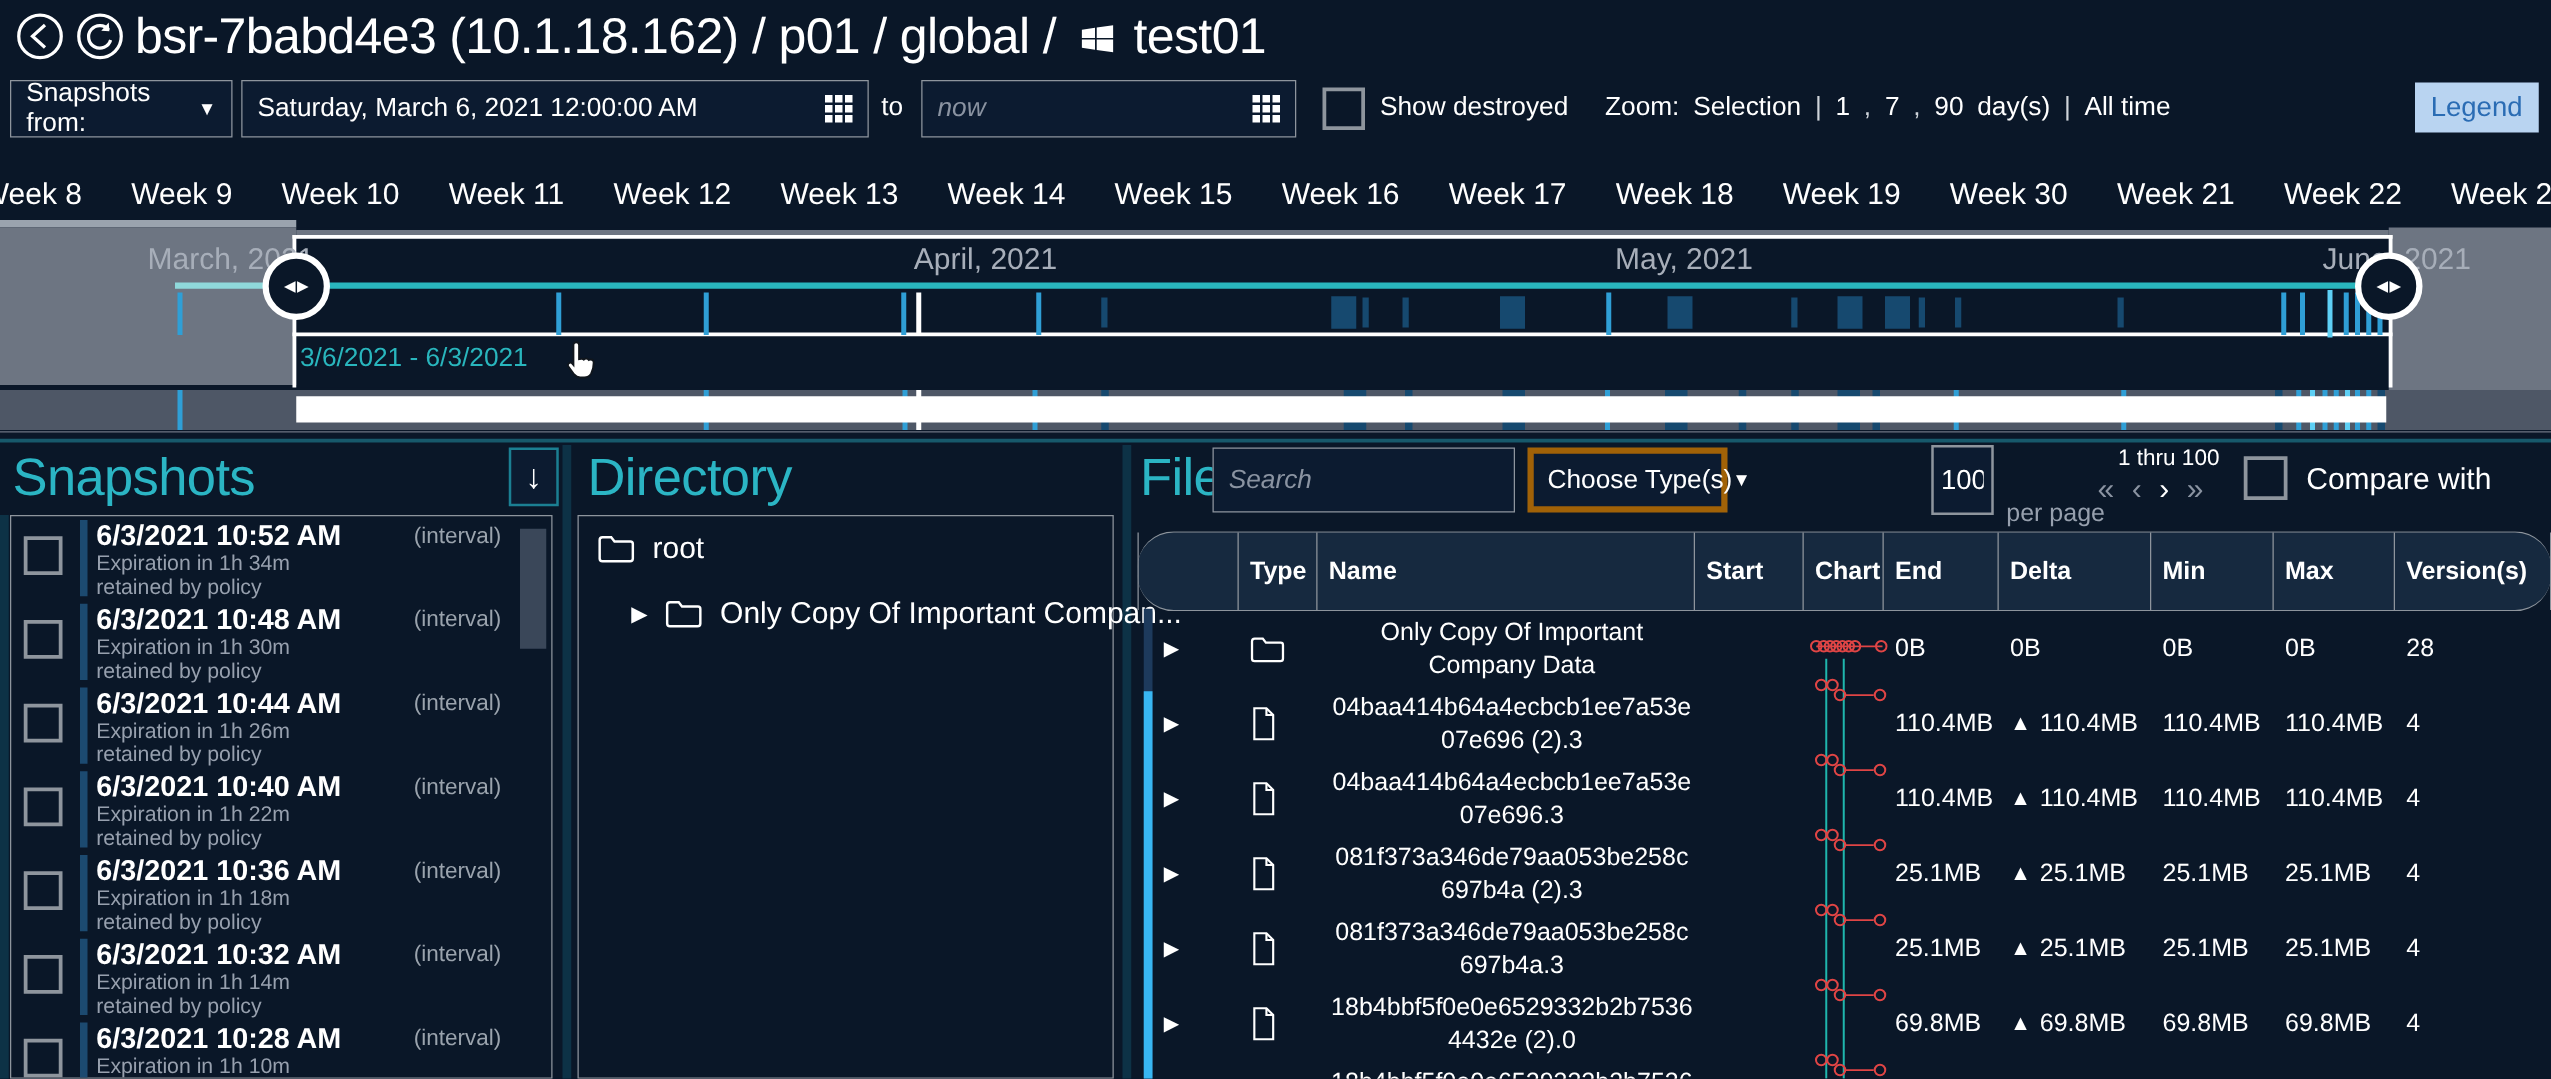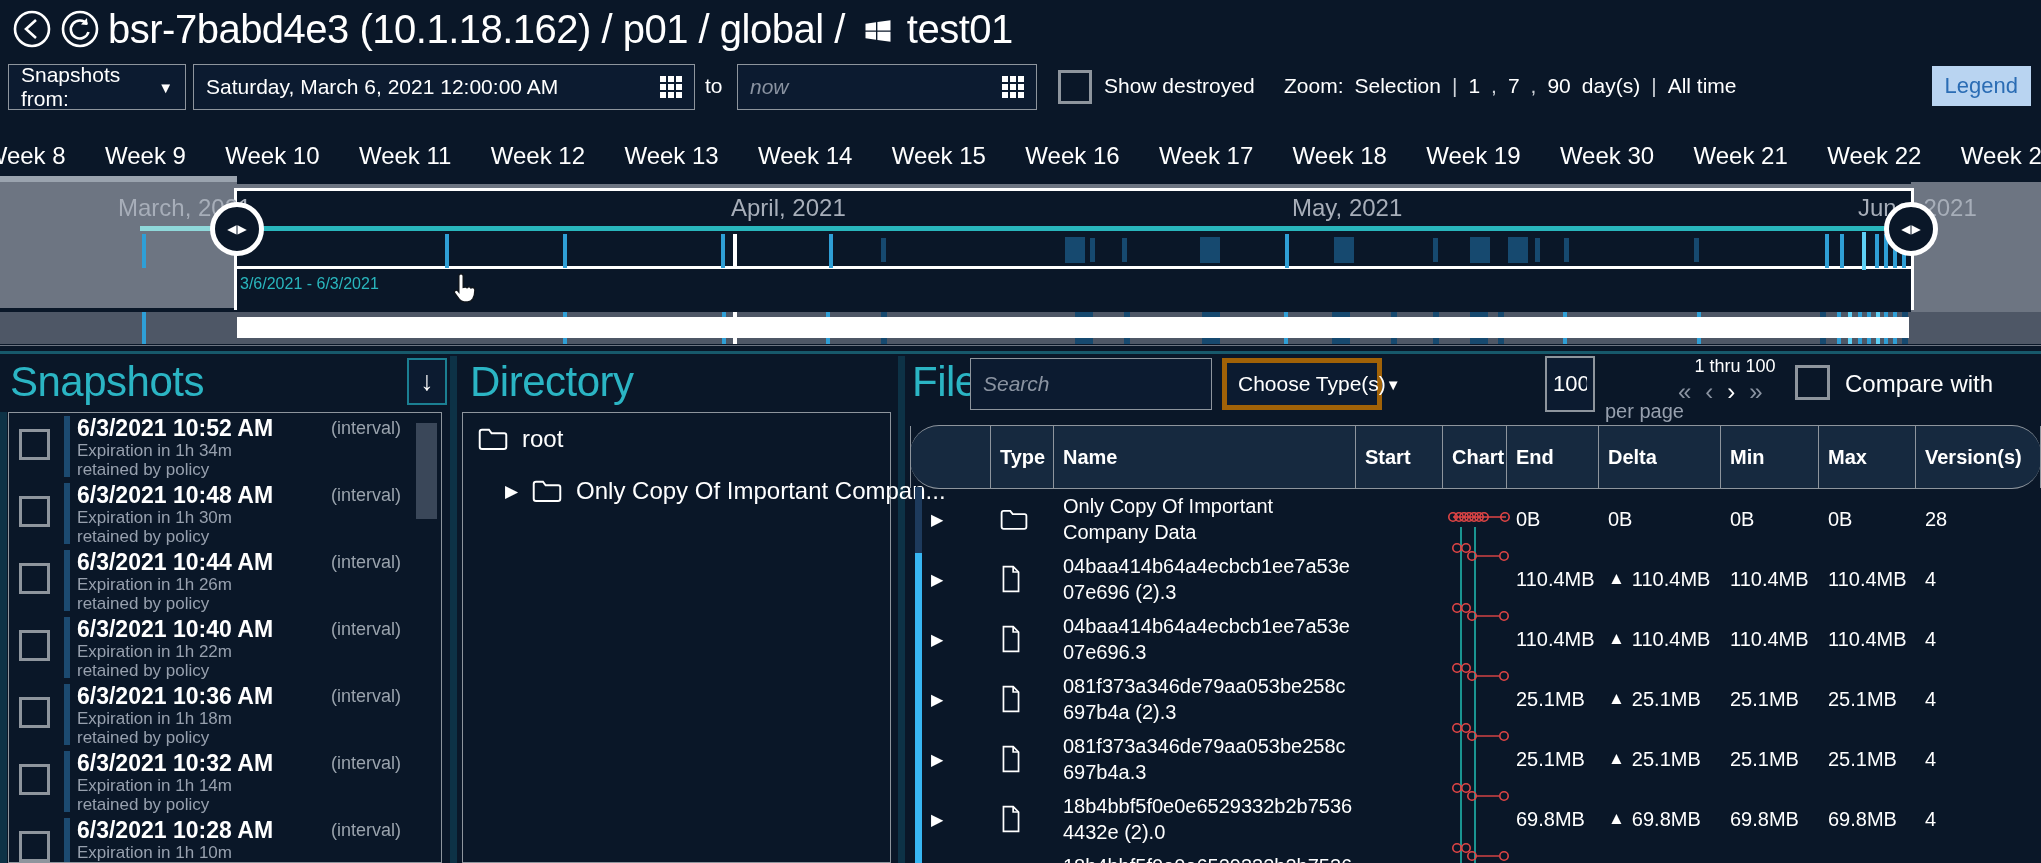--- a/index.html
+++ b/index.html
@@ -36,21 +36,21 @@
   .tl-grayL{position:absolute;left:0;top:0;width:237px;height:126px;background:#6d7582;}
   .tl-grayR{position:absolute;left:1911px;top:0;width:130px;height:132px;background:#6d7582;}
   .tl-topline{position:absolute;left:237px;top:2px;width:1674px;height:4px;background:#6d7582;}
   .tl-selection{position:absolute;left:234px;top:6px;width:1680px;height:122px;border-left:3px solid #fff;border-right:3px solid #fff;border-top:3px solid #fff;box-sizing:border-box;background:transparent;}
   .tl-selbottom{position:absolute;left:234px;top:84px;width:1680px;height:3px;background:#fff;}
   .tl-month{position:absolute;top:12px;font-size:24px;color:#a7aeb9;white-space:nowrap;}
   .tl-line1{position:absolute;left:140px;top:44px;width:97px;height:5px;background:#8fd8da;}
   .tl-line2{position:absolute;left:237px;top:44px;width:1671px;height:5px;background:#29b6bd;}
   .tick{position:absolute;}
   .handle{position:absolute;top:20px;width:54px;height:54px;border-radius:50%;border:5px solid #fff;background:#0a1728;box-sizing:border-box;display:flex;align-items:center;justify-content:center;gap:1px;font-size:12px;color:#fff;z-index:5;}
-  .sel-label{position:absolute;left:240px;top:93px;font-size:16px;color:#29b6bd;}
+  .sel-label{position:absolute;left:240px;top:93px;font-size:21px;color:#29b6bd;}
   .cursor{position:absolute;left:446px;top:88px;width:36px;height:36px;z-index:6;}
   
   .strip{position:absolute;left:0;top:310px;width:2041px;height:46px;}
   .strip-bar{position:absolute;left:0;top:2px;width:2041px;height:32px;background:#4e5766;}
   .strip-band{position:absolute;left:237px;top:7px;width:1672px;height:21px;background:#fff;z-index:3;}
   .strip-line1{position:absolute;left:0;top:35px;width:2041px;height:1px;background:#6d7582;}
   .strip-line2{position:absolute;left:0;top:41px;width:2041px;height:3px;background:#17596b;}
   
   .main{position:absolute;left:0;top:356px;width:2041px;height:507px;}
   .vdiv{position:absolute;top:0;bottom:0;width:7px;background:#0d3246;}
@@ -86,21 +86,21 @@
   .cmp-cb{position:absolute;left:1795px;top:9px;width:35px;height:35px;}
   .cmp-label{position:absolute;left:1845px;top:14px;font-size:24px;}
   
   .ftable{position:absolute;left:910px;top:69px;width:1131px;}
   .fhead,.frow{display:grid;grid-template-columns:81px 63px 302px 87px 64px 92px 122px 98px 97px 125px;border-radius:29px;}
   .fhead{height:62px;border-top:1px solid #8e959d;border-bottom:1px solid #8e959d;background:#16293f;}
   .hcell{border-right:1px solid #8e959d;border-left:0;display:flex;align-items:center;padding-left:9px;font-size:20px;font-weight:bold;box-sizing:border-box;}
   .hcell:first-child{border-left:1px solid #8e959d;}
   .frow{height:60px;}
   .fcell{display:flex;align-items:center;padding-left:9px;font-size:20px;box-sizing:border-box;overflow:hidden;}
-  .cname{line-height:26px;overflow-wrap:anywhere;display:flex;align-items:center;}
+  .cname{line-height:26px;overflow-wrap:anywhere;display:flex;align-items:center;text-align:center;}
   .exp{font-size:16px;color:#fff;margin-left:12px;}
   .delta-up{font-size:17px;margin-right:7px;}
   .tbl-scroll{position:absolute;left:5px;top:62px;width:7px;height:376px;background:#1d3a5c;}
   .tbl-scroll .lit{position:absolute;left:0;top:66px;width:7px;height:310px;background:#38b6f2;}
   .chart-overlay{position:absolute;left:534px;top:62px;width:86px;height:376px;z-index:2;pointer-events:none;}
 </style>
 </head>
 <body>
 
 <div class="topbar">

